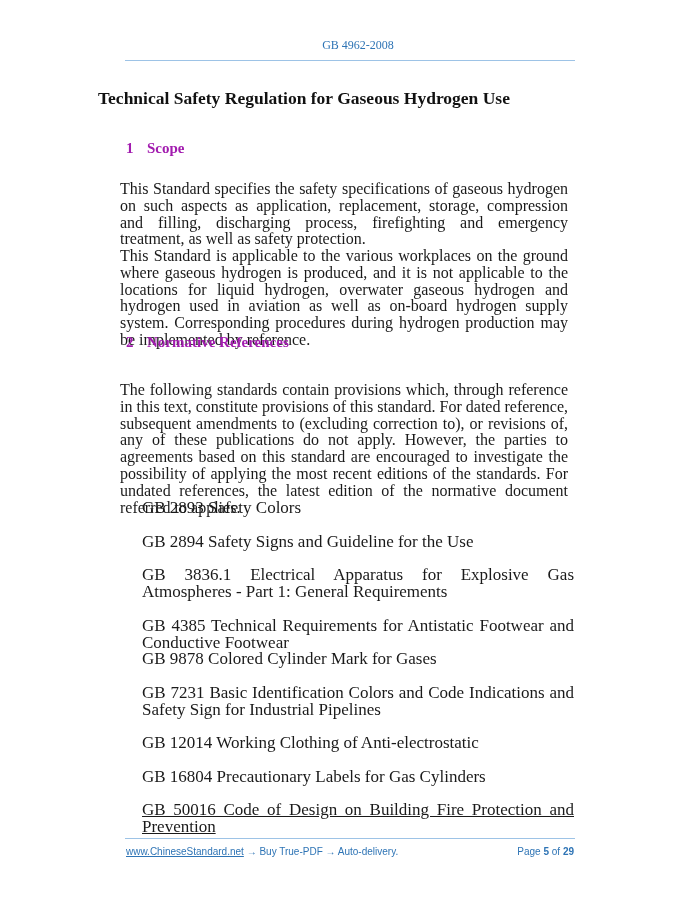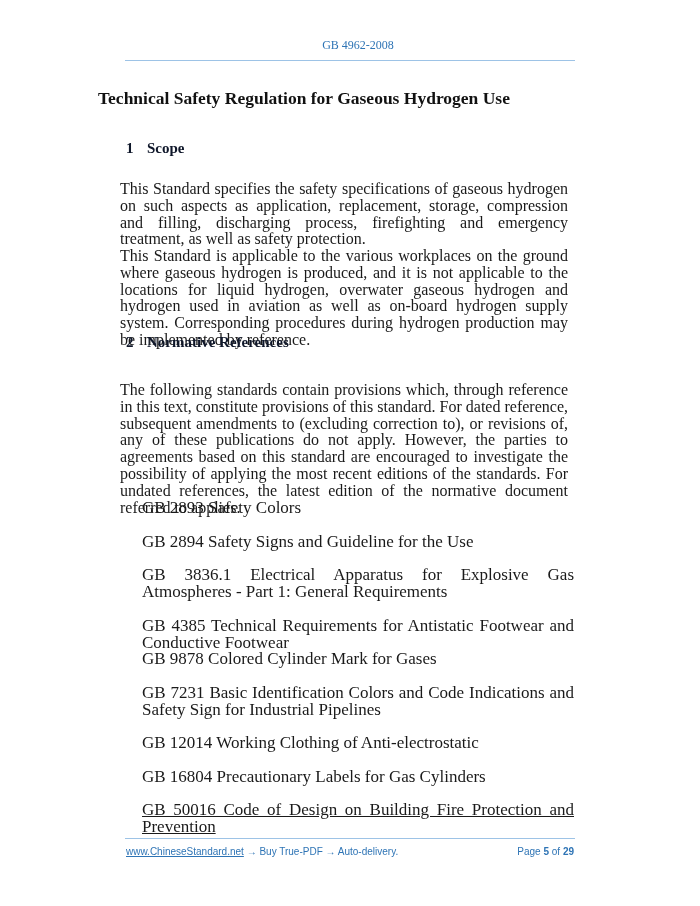--- a/index.html
+++ b/index.html
@@ -1,20 +1,20 @@
 <!DOCTYPE html>
 <html><head>
   <meta charset="utf-8">
   <style>
     html, body { margin: 0; padding: 0; background: #ffffff; }
     body { width: 700px; height: 906px; position: relative; overflow: hidden; font-family: "Liberation Serif", serif; color: #1a1a1a; }
     .header-code { position: absolute; top: 38px; left: 8px; width: 700px; text-align: center; font-size: 12px; color: #2e74b5; }
     .header-rule { position: absolute; top: 60px; left: 125px; width: 450px; height: 1px; background: #9dc3e6; }
     .doc-title { position: absolute; top: 88px; left: 0; width: 608px; text-align: center; font-size: 17.5px; font-weight: bold; color: #111; }
-    .section-heading { position: absolute; left: 126px; font-size: 15px; font-weight: bold; color: #0f172a; }
+    .section-heading { position: absolute; left: 126px; font-size: 15px; font-weight: bold; color: #a21caf; }
     .section-heading .num { display: inline-block; width: 21px; }
     .para { position: absolute; left: 120px; width: 448px; font-size: 16px; line-height: 16.8px; text-align: justify; color: #1a1a1a; }
     .ref { position: absolute; left: 142px; width: 432px; font-size: 17px; line-height: 16.8px; text-align: justify; color: #1a1a1a; }
     .footer-rule { position: absolute; top: 838px; left: 125px; width: 450px; height: 1px; background: #9dc3e6; }
     .footer { position: absolute; top: 846px; left: 126px; width: 450px; font-family: "Liberation Sans", sans-serif; font-size: 10px; color: #2e74b5; }
     .footer a { color: #2e74b5; text-decoration: underline; }
     .footer .page { position: absolute; right: 2px; top: 0; }
     .footer .page b { font-weight: bold; }
   </style>
 </head>

